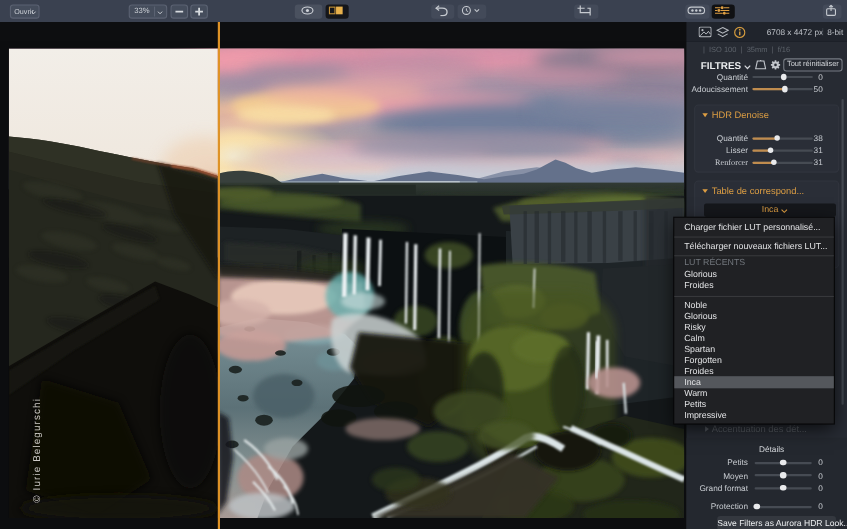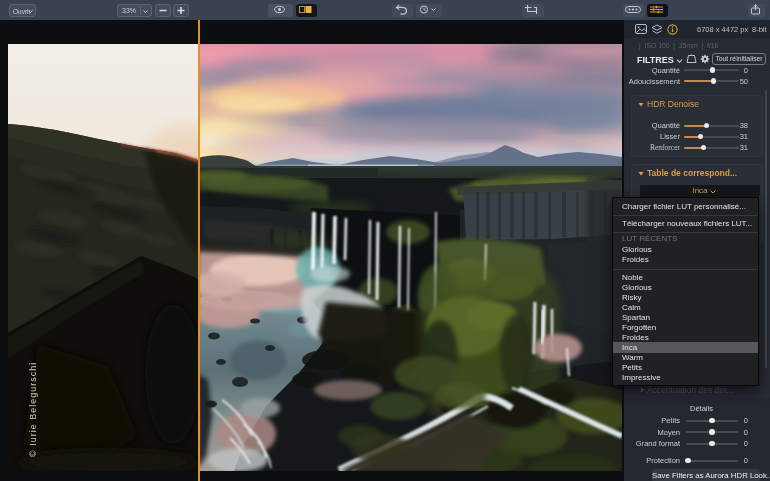--- a/index.html
+++ b/index.html
@@ -495,21 +495,21 @@
     <div class="lbl" style="right:90px; top:105px;font-family:Liberation Serif, serif;">Renforcer</div>
     <div class="track" style="left:60px; top:108.5px; width:55px;"></div>
     <div class="fill" style="left:60px; top:108.5px; width:19px;"></div>
     <div class="knob" style="left:76.5px; top:106.7px;"></div>
     <div class="val" style="left:112px; top:105px;">31</div>
 
     <div class="sect" style="top:126px; height:80px;"></div>
     <svg class="abs" width="6" height="5" style="left:14px; top:132.5px;">
         <path d="M0.5 1 L5.5 1 L3 4.5 Z" fill="#dd9e43"></path>
       </svg>
-    <div class="abs orange" style="left:23px; top:129.5px; font-size:8.5px;font-weight:bold;">Table de correspond...</div>
+    <div class="abs orange" style="left:23px; top:129.5px; font-size:8.5px;">Table de correspond...</div>
     <div class="abs" style="left:16px; top:147px; width:120px; height:12px; background:#15171b; border-radius:2px; text-align:center;">
       <span class="orange" style="font-size:8px; line-height:12px;">Inca</span><svg width="6" height="4" style="position:absolute;left:70px;top:4.5px;">
           <path d="M0.5 0.5 L3 3 L5.5 0.5" stroke="#dd9e43" stroke-width="1" fill="none"></path>
         </svg>
     </div>
 
     <svg class="abs" width="5" height="6" style="left:16px; top:348.5px;">
         <path d="M1 0.5 L4.5 3 L1 5.5 Z" fill="#565b62"></path>
       </svg>
     <div class="abs" style="left:23px; top:347px; font-size:8.5px; color:#565b62;">Accentuation des dét...</div>

